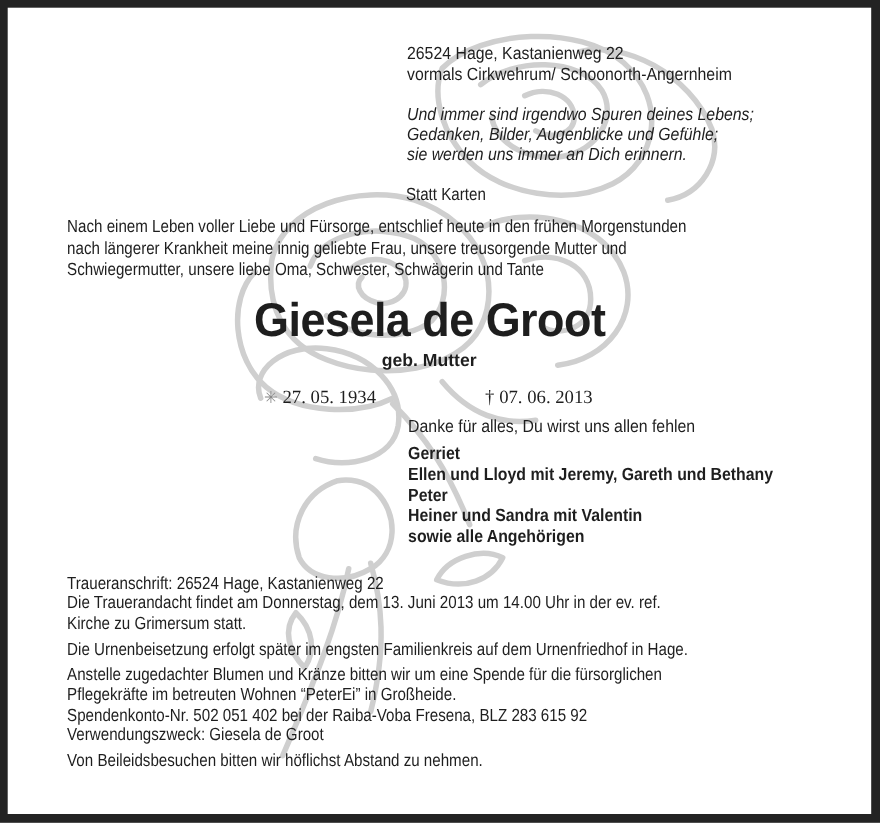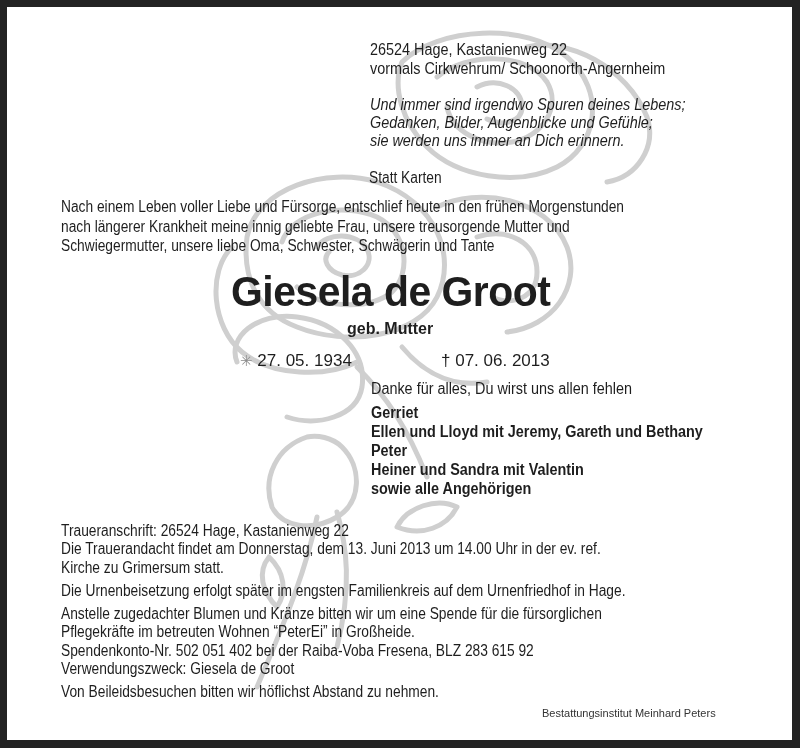--- a/index.html
+++ b/index.html
@@ -31,21 +31,21 @@
   .cond { transform: scaleX(0.90); }
   .cond2 { transform: scaleX(0.86); }
   .italic { font-style: italic; }
   .bold { font-weight: bold; }
   .name {
     font-size: 43px; line-height: 46px; font-weight: bold;
     letter-spacing: -0.5px; color: #1e1e1e;
     transform: scaleX(0.95);
   }
   .maiden { font-size: 16px; font-weight: bold; }
-  .dates { font-size: 17px; }
+  .dates { font-size: 17px; font-family: Liberation Serif, serif; }
   .small { font-size: 11px; line-height: 14px; color: #333; }
 </style>
 </head>
 <body>
 
 <div class="page">
 
   <svg class="rose" viewBox="0 0 785 733">
     <g fill="none" stroke="#cfcfcf" stroke-width="5" stroke-linecap="round" stroke-linejoin="round">
 
@@ -109,14 +109,13 @@
   <div class="t cond2" style="left:54px; top:514px;">Traueranschrift: 26524 Hage, Kastanienweg 22</div>
   <div class="t cond2" style="left:54px; top:532px;">Die Trauerandacht findet am Donnerstag, dem 13. Juni 2013 um 14.00 Uhr in der ev. ref.</div>
   <div class="t cond2" style="left:54px; top:551px;">Kirche zu Grimersum statt.</div>
   <div class="t cond2" style="left:54px; top:574px;">Die Urnenbeisetzung erfolgt später im engsten Familienkreis auf dem Urnenfriedhof in Hage.</div>
   <div class="t cond2" style="left:54px; top:597px;">Anstelle zugedachter Blumen und Kränze bitten wir um eine Spende für die fürsorglichen</div>
   <div class="t cond2" style="left:54px; top:615px;">Pflegekräfte im betreuten Wohnen “PeterEi” in Großheide.</div>
   <div class="t cond2" style="left:54px; top:634px;">Spendenkonto-Nr. 502 051 402 bei der Raiba-Voba Fresena, BLZ 283 615 92</div>
   <div class="t cond2" style="left:54px; top:652px;">Verwendungszweck: Giesela de Groot</div>
   <div class="t cond2" style="left:54px; top:675px;">Von Beileidsbesuchen bitten wir höflichst Abstand zu nehmen.</div>
 
-  <div class="t small" style="left:535px; top:699px;">Bestattungsinstitut Meinhard Peters</div>
 </div>
 
 </body></html>

